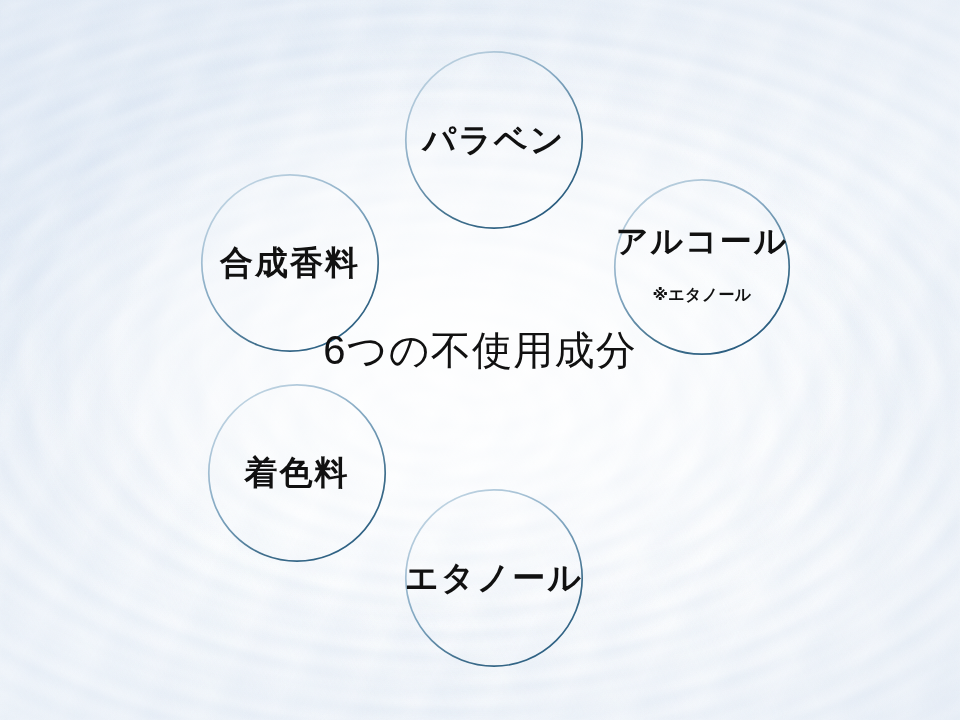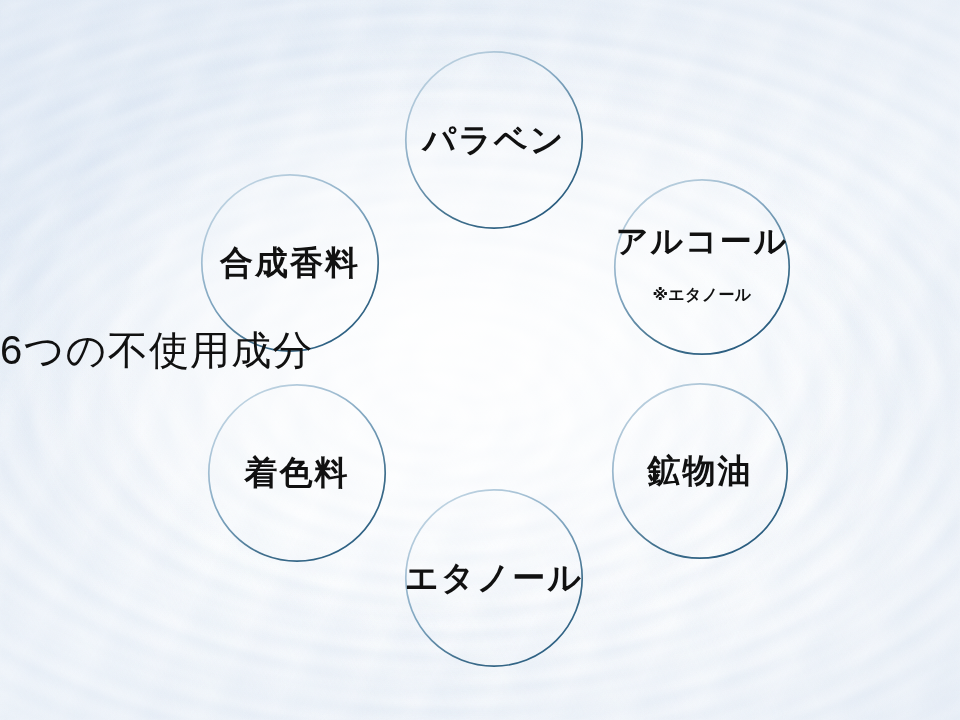--- a/index.html
+++ b/index.html
@@ -159,21 +159,21 @@
 
   #bubble-silicone   { left: 404px; top: 488px; width: 180px; height: 180px; }
   #bubble-silicone   .bubble-label { font-size: 33px; }
 
   
   #center-title {
     position: absolute;
     left: 0;
     right: 0;
     top: 328px;
-    text-align: left;
+    text-align: center;
     z-index: 3;
     color: #111111;
     font-size: 40px;
     font-weight: normal;
     letter-spacing: 0.03em;
     line-height: 1.1;
     white-space: nowrap;
   }
 </style>
 </head>
@@ -231,26 +231,20 @@
     <div class="bubble-sub">※エタノール</div>
   </div>
 
   <div class="bubble" id="bubble-colorant">
     <svg class="ring" viewBox="0 0 100 100" preserveAspectRatio="none">
       <circle cx="50" cy="50" r="49" fill="none" stroke="url(#ringGradB)" stroke-width="1.7" vector-effect="non-scaling-stroke"></circle>
     </svg>
     <div class="bubble-label">着色料</div>
   </div>
 
-  <div class="bubble" id="bubble-mineraloil">
-    <svg class="ring" viewBox="0 0 100 100" preserveAspectRatio="none">
-      <circle cx="50" cy="50" r="49" fill="none" stroke="url(#ringGrad)" stroke-width="1.7" vector-effect="non-scaling-stroke"></circle>
-    </svg>
-    <div class="bubble-label">鉱物油</div>
-  </div>
 
   <div class="bubble" id="bubble-silicone">
     <svg class="ring" viewBox="0 0 100 100" preserveAspectRatio="none">
       <circle cx="50" cy="50" r="49" fill="none" stroke="url(#ringGradB)" stroke-width="1.7" vector-effect="non-scaling-stroke"></circle>
     </svg>
     <div class="bubble-label">エタノール</div>
   </div>
 
   <div id="center-title">6つの不使用成分</div>
 

